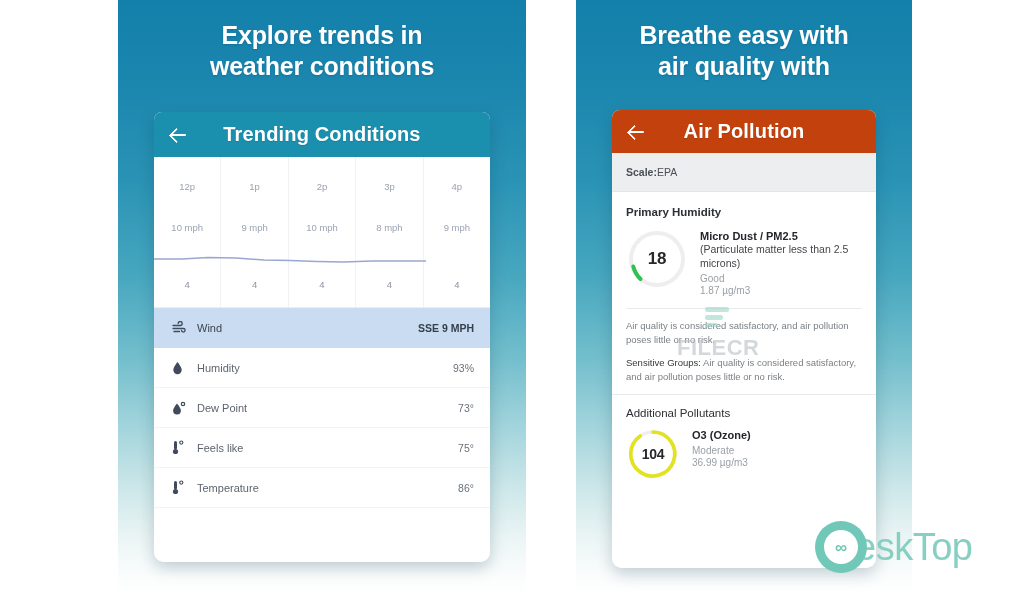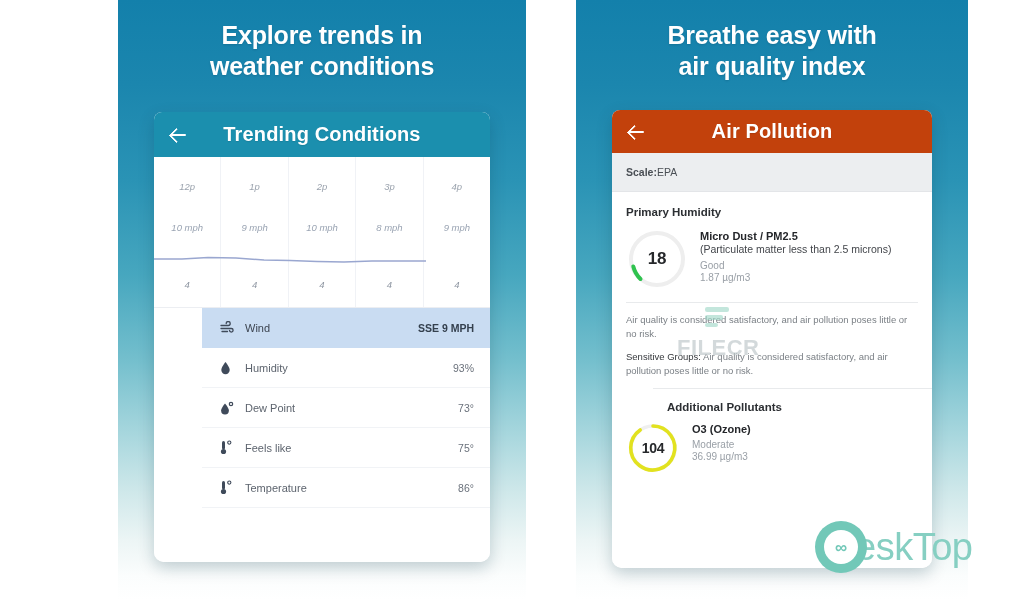--- a/index.html
+++ b/index.html
@@ -21,21 +21,21 @@
       #47a7bf 46%,
       #74bfcd 60%,
       #a6d6dd 72%,
       #cfe8ea 82%,
       #ecf5f5 90%,
       #fbfdfd 96%,
       #ffffff 100%);
     overflow:hidden;
   }
   .panel-left{left:118px;width:408px;}
-  .panel-right{left:576px;width:392px;}
+  .panel-right{left:576px;width:336px;}
 
   .promo-title{
     position:absolute;left:0;right:0;top:20px;
     text-align:center;
     color:#ffffff;
     font-size:25px;line-height:31px;
     font-weight:bold;
     letter-spacing:-0.2px;
     text-shadow:0 1px 2px rgba(0,40,60,.18);
   }
@@ -86,33 +86,32 @@
     position:relative;height:150px;
     border-bottom:1px solid #eceef2;
     background:#fff;
   }
   .trend-cols{display:flex;height:100%;}
   .trend-col{
     flex:1;position:relative;
     border-right:1px solid #f0f2f6;
     display:flex;flex-direction:column;
     align-items:center;
-    font-style:italic;
   }
   .trend-col:last-child{border-right:none;}
   .t-hour{margin-top:24px;font-size:9.5px;color:#9aa2ad;}
   .t-speed{margin-top:30px;font-size:9.5px;color:#9aa4b3;}
   .t-val{position:absolute;bottom:17px;font-size:9.5px;color:#8d95a1;}
 
   .spark{
     position:absolute;left:0;right:0;top:95px;height:16px;
     pointer-events:none;
   }
 
-  .list{background:#fff;padding-left:48px;}
+  .list{background:#fff;}
   .row{
     height:39px;display:flex;align-items:center;
     padding:0 16px 0 18px;
     border-bottom:1px solid #f1f3f6;
   }
   .row.sel{background:#c9dcf2;border-bottom:1px solid #c9dcf2;}
   .row-ic{width:22px;flex:0 0 22px;display:flex;align-items:center;justify-content:flex-start;}
   .row-label{flex:1;font-size:11px;color:#5d646e;padding-left:3px;}
   .row.sel .row-label{color:#3c4450;}
   .row-val{font-size:10.5px;color:#6b727c;}
@@ -151,23 +150,23 @@
 
   .divider{height:1px;background:#e8eaec;margin:2px 14px 0 14px;}
   .para{
     font-size:9.5px;color:#7b8086;line-height:14px;
     padding:10px 16px 0 14px;
   }
   .para.tight{padding-top:9px;}
   .para b{color:#35383c;font-weight:normal;}
 
   .sec-h2{
-    font-size:11.5px;font-weight:bold;color:#2c2f33;
+    font-size:11.5px;font-weight:normal;color:#2c2f33;
     padding:12px 14px 4px 14px;
-    border-top:1px solid #e8eaec;margin-top:10px;margin-left:41px;
+    border-top:1px solid #e8eaec;margin-top:10px;
   }
 
   
   .wm-filecr{
     position:absolute;left:65px;top:196px;
     display:flex;align-items:center;gap:7px;
     opacity:.62;pointer-events:none;flex-direction:column;
   }
   .wm-filecr .mark{
     width:26px;height:22px;position:relative;
@@ -335,21 +334,21 @@
 
         </div>
       </div>
     </div>
   </div>
 
   <div class="panel panel-right">
 
     <div class="promo-title">
       <div>Breathe easy with</div>
-      <div>air quality index</div>
+      <div>air quality with</div>
     </div>
 
     <div class="phone phone-right">
 
       <div class="appbar">
         <div class="back-arrow"></div>
         <div class="appbar-title">Air Pollution</div>
       </div>
 
       <div class="aq-body">

